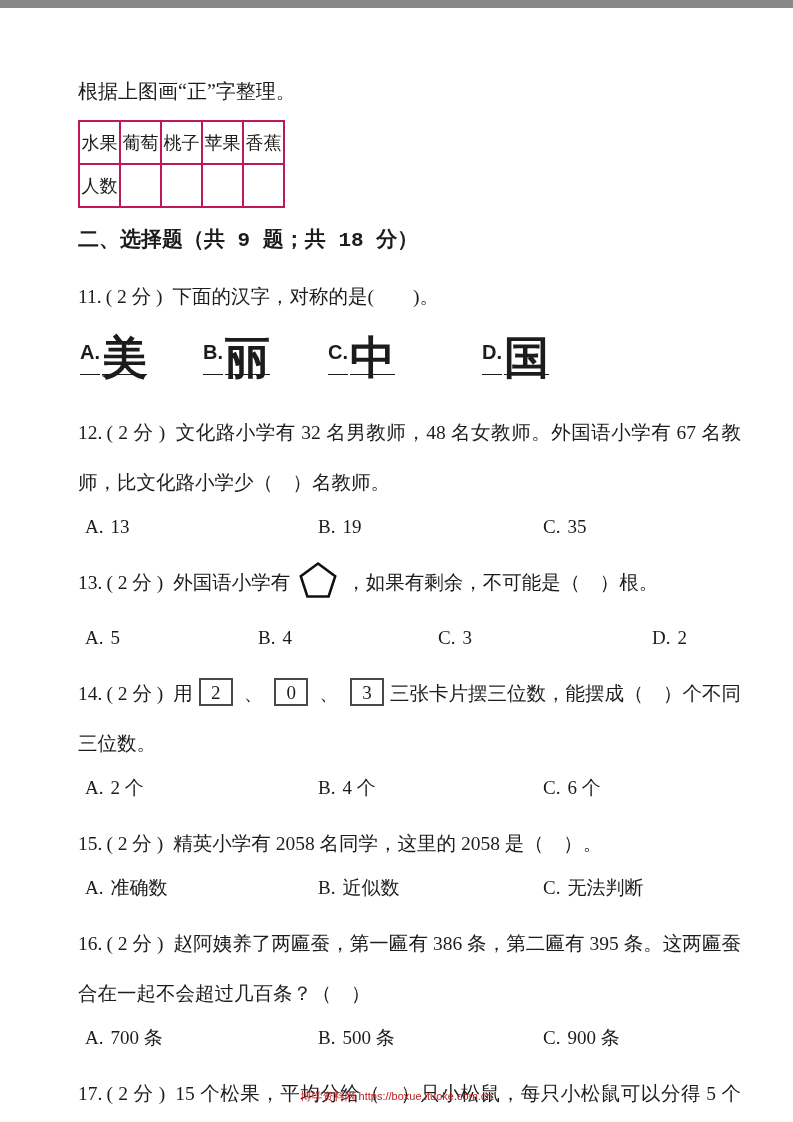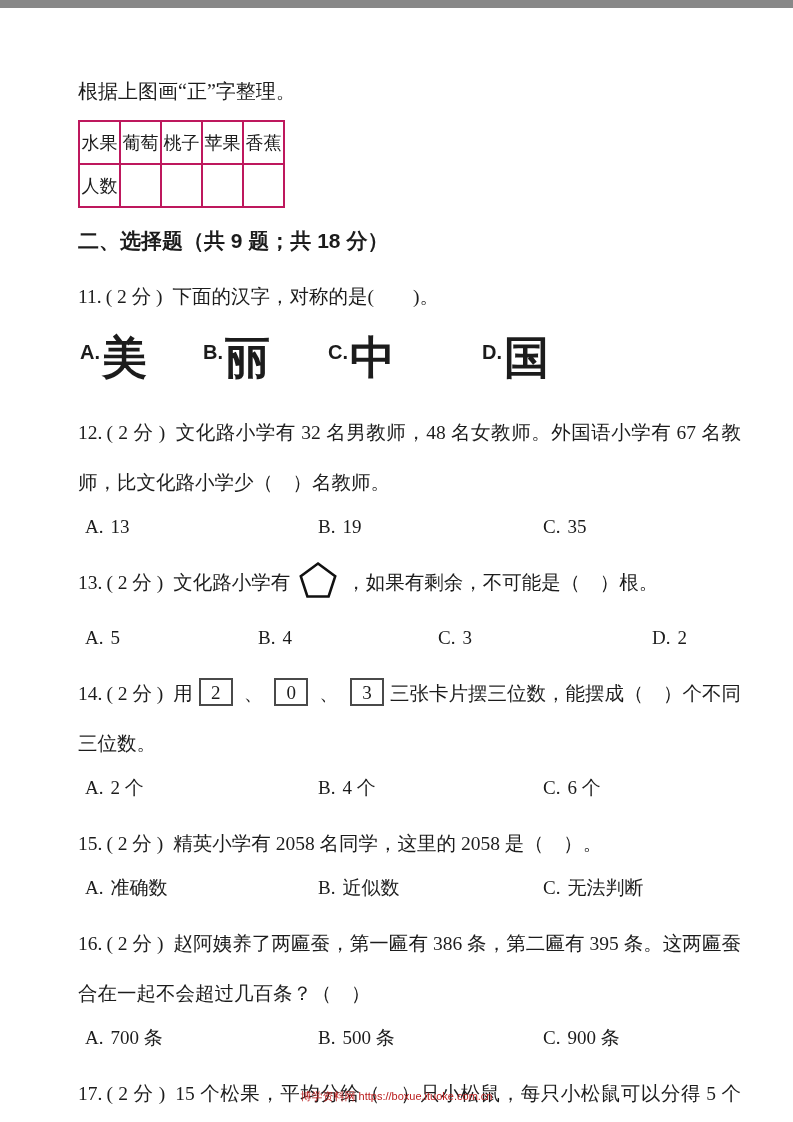--- a/index.html
+++ b/index.html
@@ -14,36 +14,36 @@
 
   .intro { font-size:20px; line-height:34px; margin-bottom:12px; }
 
   table.tally { border-collapse:collapse; margin-bottom:18px; }
   table.tally td {
     border:2px solid #be185d; width:41px; height:43px;
     text-align:center; vertical-align:middle; font-size:18px; padding:0 1px;
   }
 
   .section-title {
-    font-family:Liberation Sans, sans-serif;
+    font-family:Liberation Mono, monospace;
     font-weight:bold; font-size:21px; line-height:30px; margin:14px 0 0 0;
   }
 
   .q-text { font-size:19.5px; line-height:50px; text-align:justify; margin-top:16px; }
   .q-num { margin-right:4px; }
   .q-pts { margin-right:10px; }
 
   .opts { position:relative; height:30px; margin:4px 0 2px 0; font-size:19px; line-height:30px; }
   .opt { position:absolute; top:0; white-space:nowrap; }
   .cols3 .c1 { left:7px;font-family:Liberation Serif, serif; } .cols3 .c2 { left:240px; } .cols3 .c3 { left:465px; }
   .cols4 .c1 { left:7px; } .cols4 .c2 { left:180px; } .cols4 .c3 { left:360px; } .cols4 .c4 { left:574px; }
   .ol { margin-right:7px; }
 
   .big-row { position:relative; height:64px; margin:6px 0 2px 0; }
-  .big-opt { position:absolute; top:0; white-space:nowrap; }
+  .big-opt { position:absolute; top:0; white-space:nowrap;text-decoration:underline; }
   .big-opt .lbl {
     font-family:"Liberation Sans","DejaVu Sans",sans-serif;
     font-size:20px; font-weight:bold; vertical-align:14px; margin-right:2px;
   }
   .big-opt .ch {
     font-family:"Liberation Sans","DejaVu Sans",sans-serif;
     font-size:45px; font-weight:bold; line-height:60px;
   }
   .bp1{left:2px;} .bp2{left:125px;} .bp3{left:250px;} .bp4{left:404px;}
 
@@ -99,21 +99,21 @@
       <span class="big-opt bp4"><span class="lbl">D.</span><span class="ch">国</span></span>
     </div>
 
     <p class="q-text"><span class="q-num">12.</span><span class="q-pts">( 2 分 )</span><span>文化路小学有 32 名男教师，48 名女教师。外国语小学有 67 名教师，比文化路小学少（　）名教师。</span></p>
     <div class="opts cols3">
       <span class="opt c1"><span class="ol">A.</span><span>13</span></span>
       <span class="opt c2"><span class="ol">B.</span><span>19</span></span>
       <span class="opt c3"><span class="ol">C.</span><span>35</span></span>
     </div>
 
-    <p class="q-text"><span class="q-num">13.</span><span class="q-pts">( 2 分 )</span><span>文化路小学有</span><span class="pentagon-wrap"><svg width="40" height="40" viewBox="0 0 40 40">
+    <p class="q-text"><span class="q-num">13.</span><span class="q-pts">( 2 分 )</span><span>外国语小学有</span><span class="pentagon-wrap"><svg width="40" height="40" viewBox="0 0 40 40">
             <polygon points="20,3.5 37.2,16.3 30.6,36.5 9.4,36.5 2.8,16.3" fill="none" stroke="#111" stroke-width="2.6"></polygon>
           </svg></span><span>，如果有剩余，不可能是（　）根。</span></p>
     <div class="opts cols4">
       <span class="opt c1"><span class="ol">A.</span><span>5</span></span>
       <span class="opt c2"><span class="ol">B.</span><span>4</span></span>
       <span class="opt c3"><span class="ol">C.</span><span>3</span></span>
       <span class="opt c4"><span class="ol">D.</span><span>2</span></span>
     </div>
 
     <p class="q-text"><span class="q-num">14.</span><span class="q-pts">( 2 分 )</span><span>用</span><span class="card">2</span><span class="card-sep">、</span><span class="card">0</span><span class="card-sep">、</span><span class="card">3</span><span>三张卡片摆三位数，能摆成（　）个不同三位数。</span></p>

